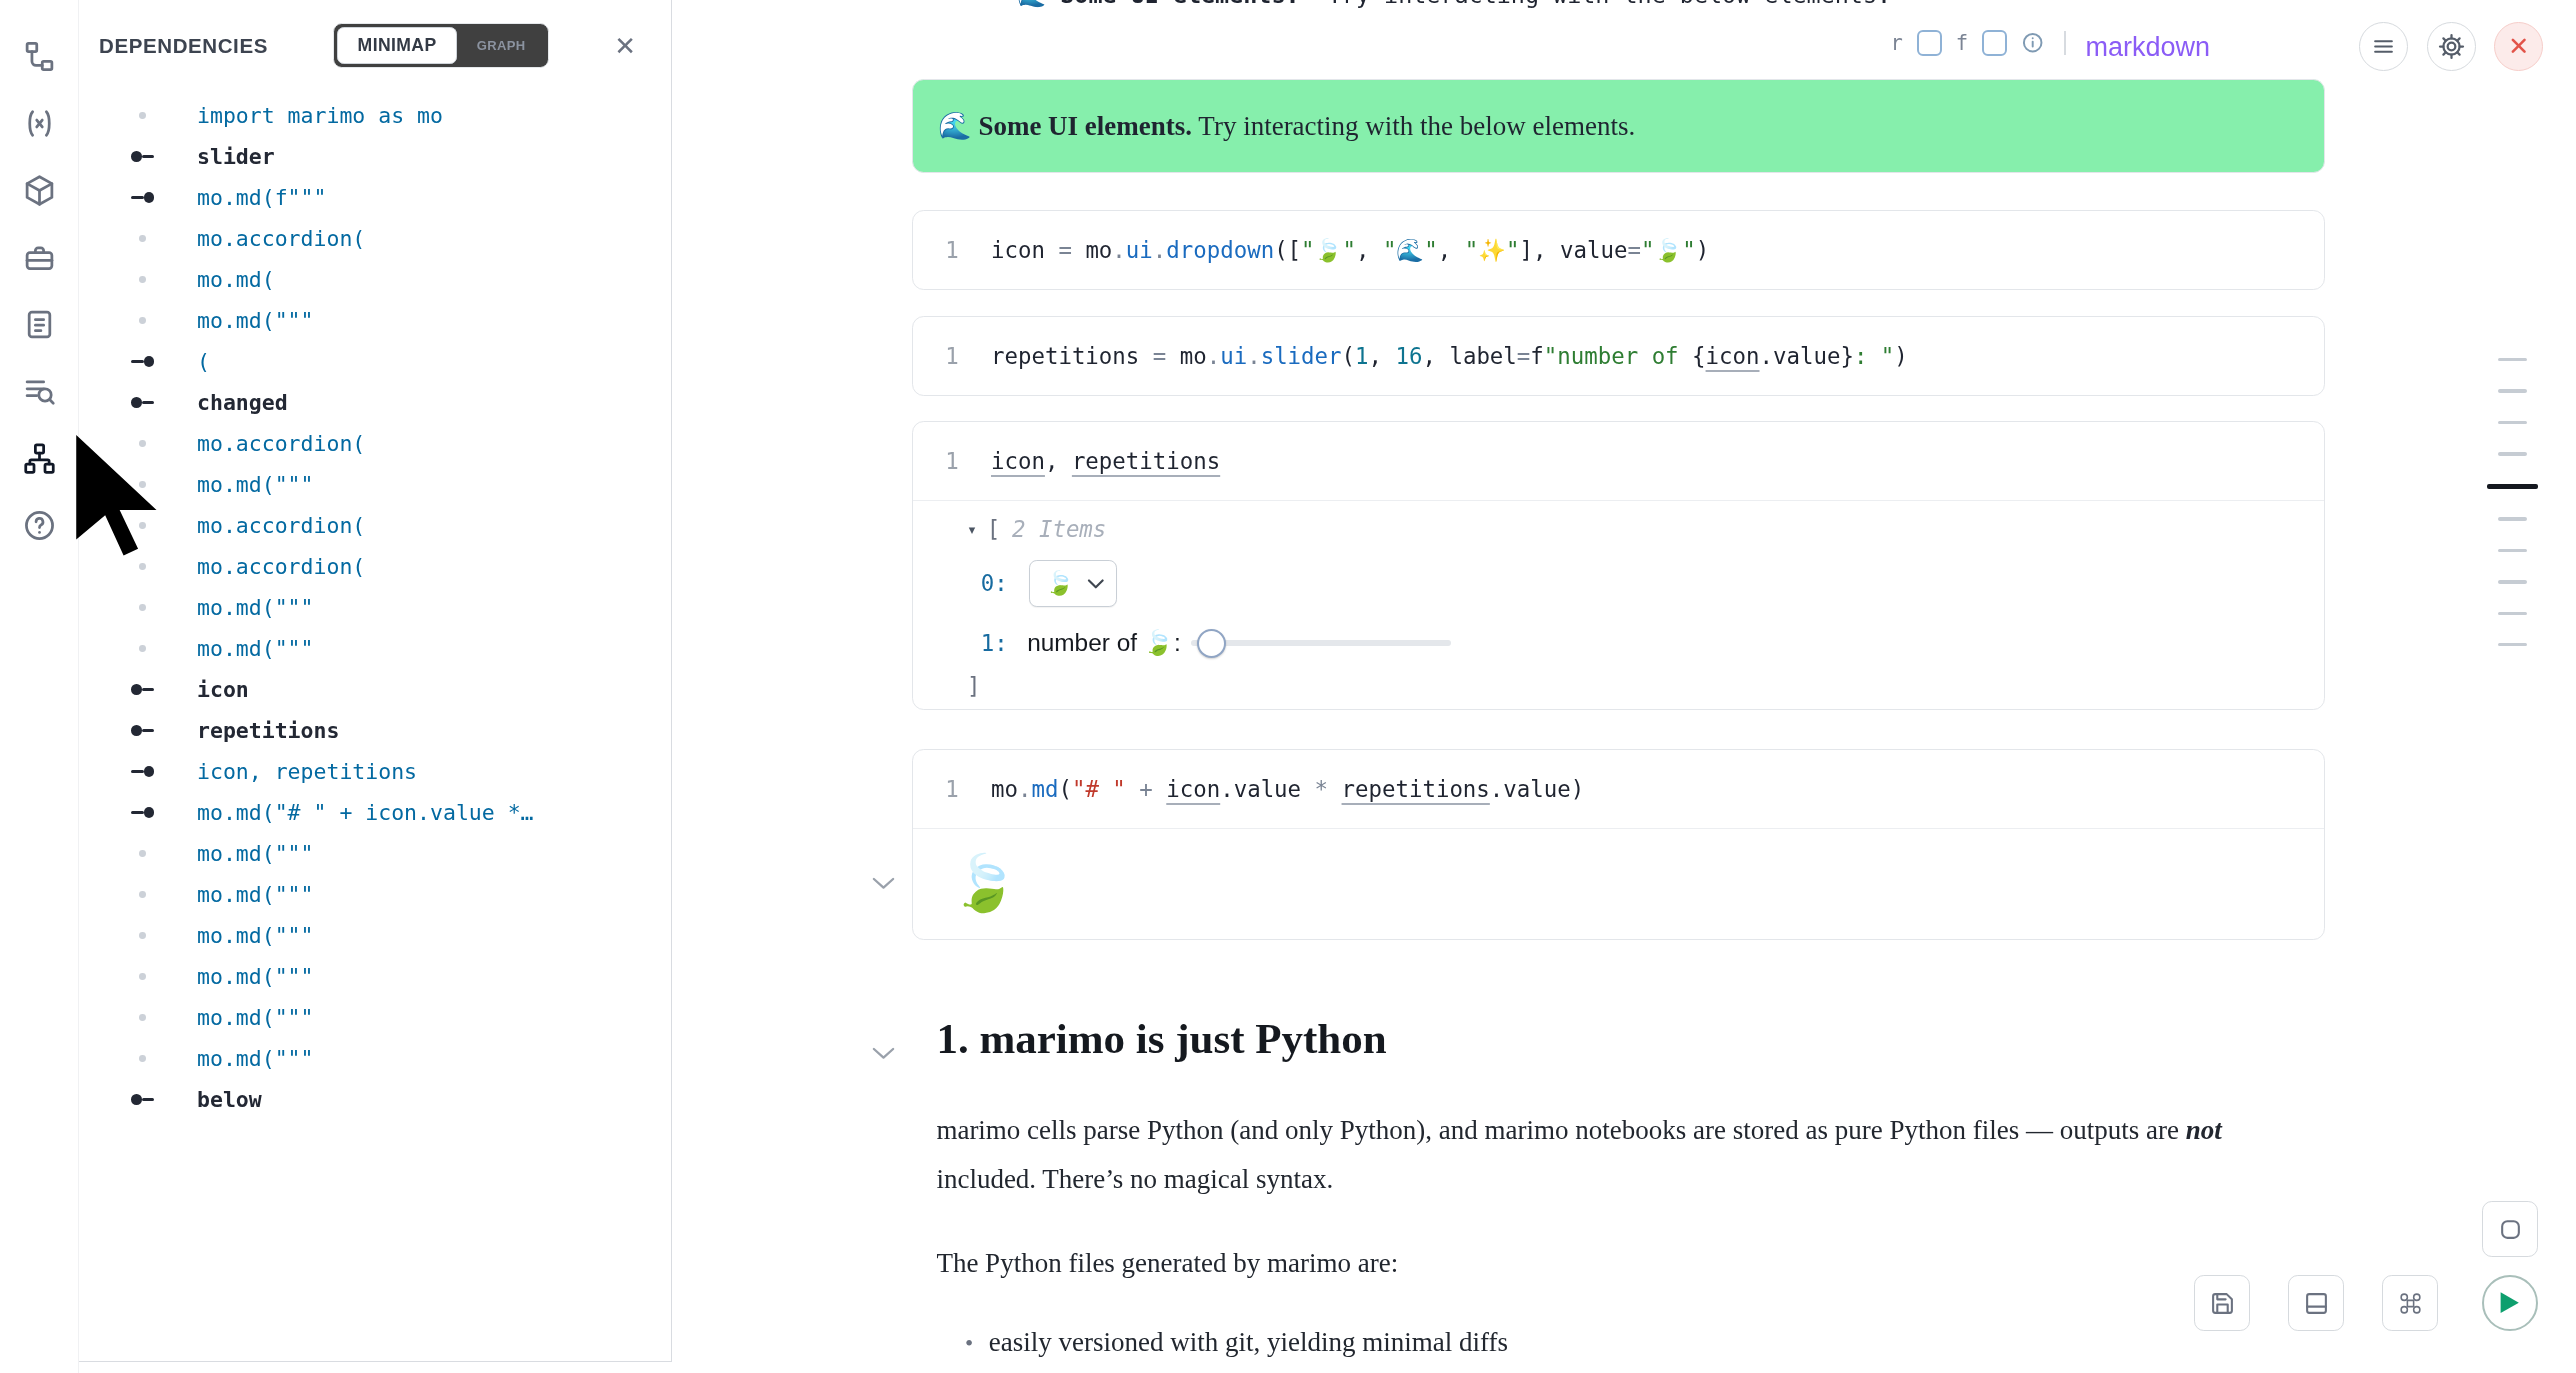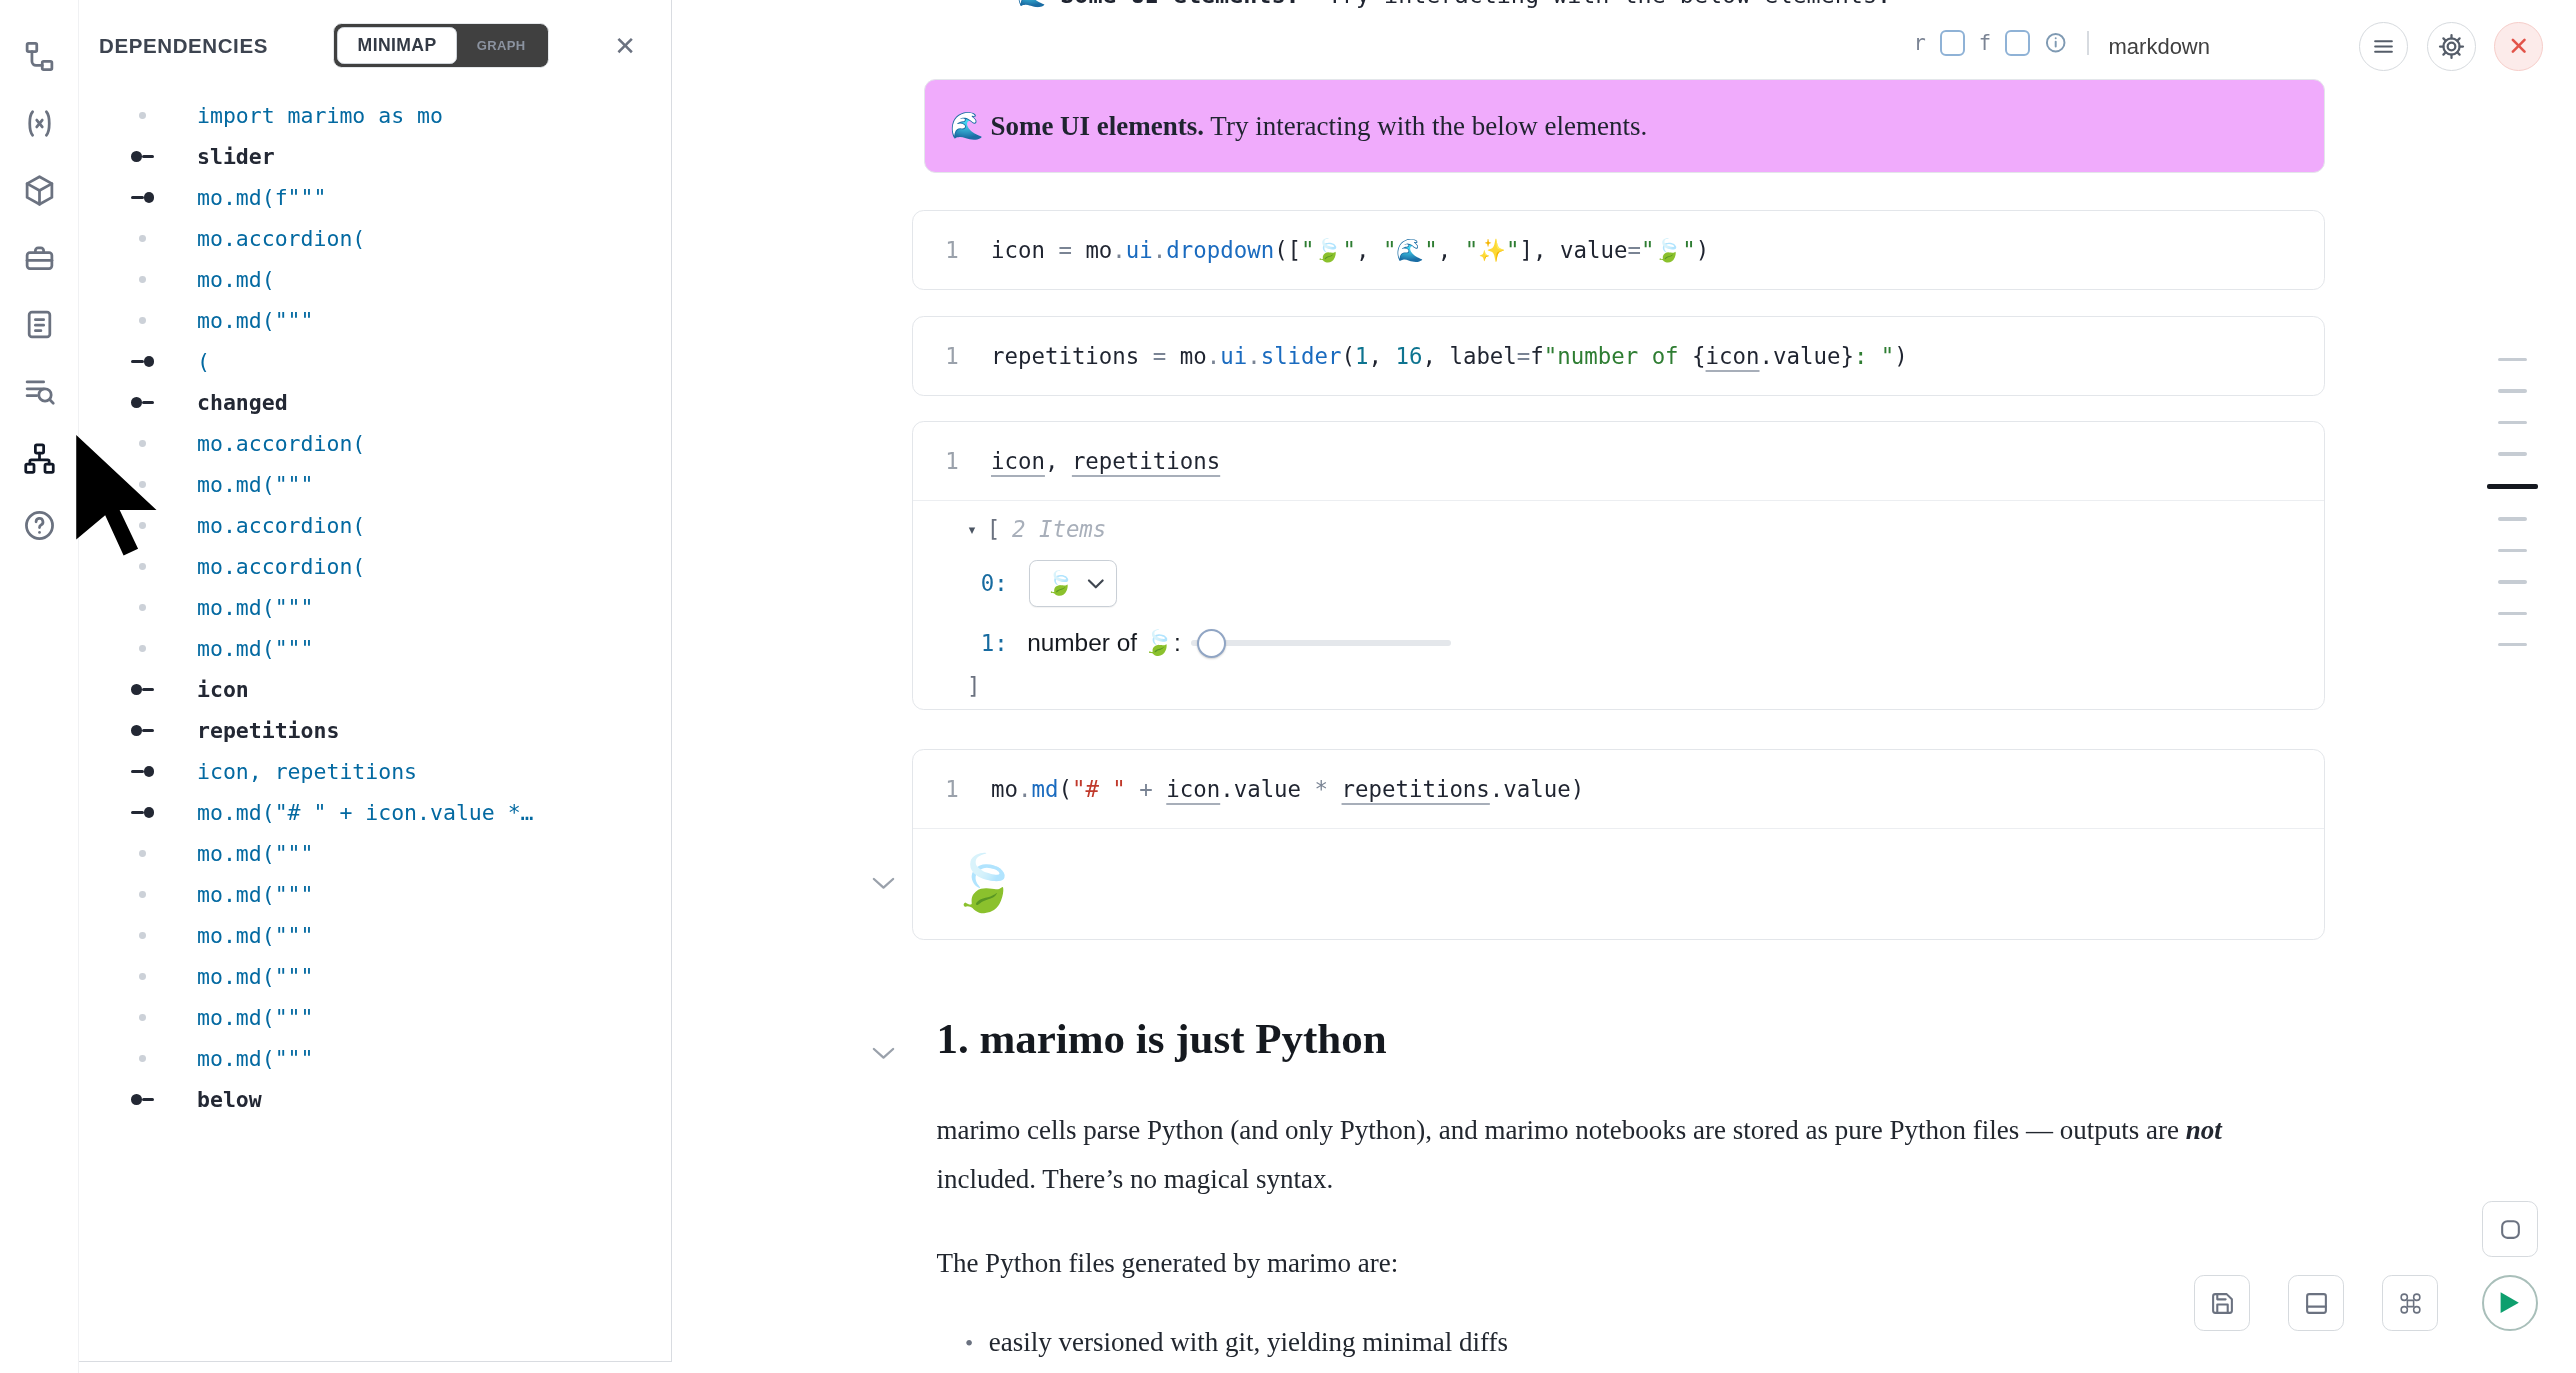--- a/index.html
+++ b/index.html
@@ -33,22 +33,22 @@
   .dep-label.dark{color:#232834;font-weight:600;}
   
   .main-col{position:absolute;left:912px;top:0;width:1413px;z-index:1;}
   .clip-line{height:17.6px;overflow:hidden;}
   .clip-line .inner{font-family:"DejaVu Sans Mono",monospace;font-size:23.4px;line-height:45px;margin-top:-27px;padding-left:105px;color:#1f2430;white-space:pre;}
   .cfg-row{height:51px;display:flex;align-items:center;justify-content:flex-end;padding-right:115px;gap:13.7px;}
   .cfg-letter{font-family:"DejaVu Sans Mono",monospace;font-size:20.5px;color:#7b8494;}
   .cfg-box{width:21.5px;height:21.5px;border:2px solid #8fb2d6;border-radius:5.9px;background:#fff;cursor:pointer;}
   .cfg-info{color:#7f9ab3;display:flex;cursor:pointer;}
   .cfg-div{width:2px;height:23.4px;background:#d7dbe0;margin:0 5.9px;}
-  .cfg-lang{font-size:22px;color:#404040;cursor:pointer;margin-top:8px;}
-  .out-box{border:1.5px solid #e3e6ea;border-radius:11.7px;background:#f0abfc;box-sizing:border-box;margin-left:12px;}
+  .cfg-lang{font-size:27px;color:#8b5cf6;cursor:pointer;margin-top:8px;}
+  .out-box{border:1.5px solid #e3e6ea;border-radius:11.7px;background:#86efac;box-sizing:border-box;}
   .out1{height:94px;margin-top:10.7px;display:flex;align-items:center;padding-left:25px;
     font-family:"Liberation Serif",serif;font-size:27px;color:#1f2430;}
   .out1 b{font-weight:700;}
   .cell{border:1.5px solid #e3e6ea;border-radius:11.7px;background:#fff;box-sizing:border-box;}
   .code-row{display:flex;align-items:center;height:78px;cursor:text;}
   .gutter{width:78px;text-align:center;color:#9aa1ab;font-family:"DejaVu Sans Mono",monospace;font-size:22.4px;flex:none;}
   .code{font-family:"DejaVu Sans Mono",monospace;font-size:22.4px;white-space:pre;}
   .tk-p{color:#1f2430;} .tk-o{color:#7a8494;} .tk-f{color:#1a6bbf;}
   .tk-s{color:#2e7d32;} .tk-n{color:#0e7490;} .tk-m{color:#c0392b;}
   .tk-b{font-weight:700;}

